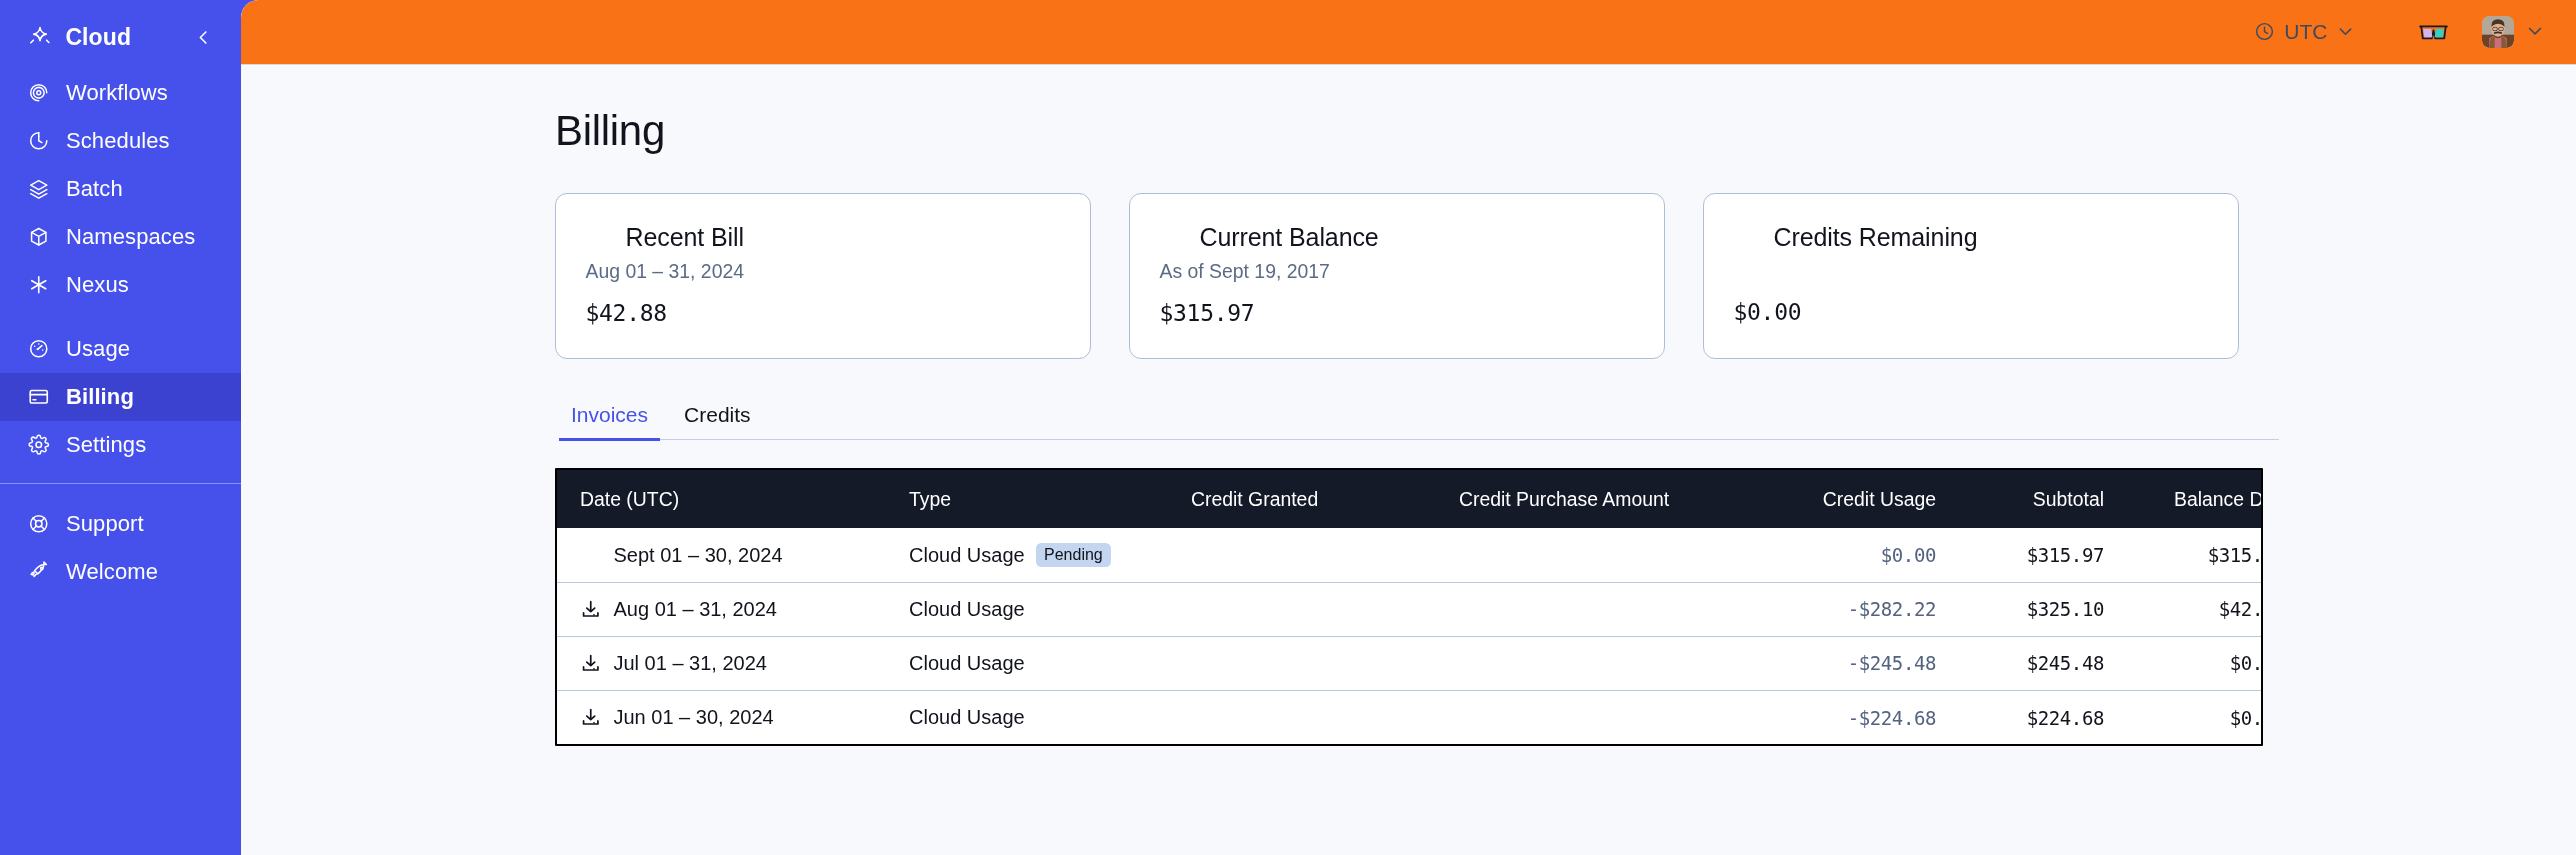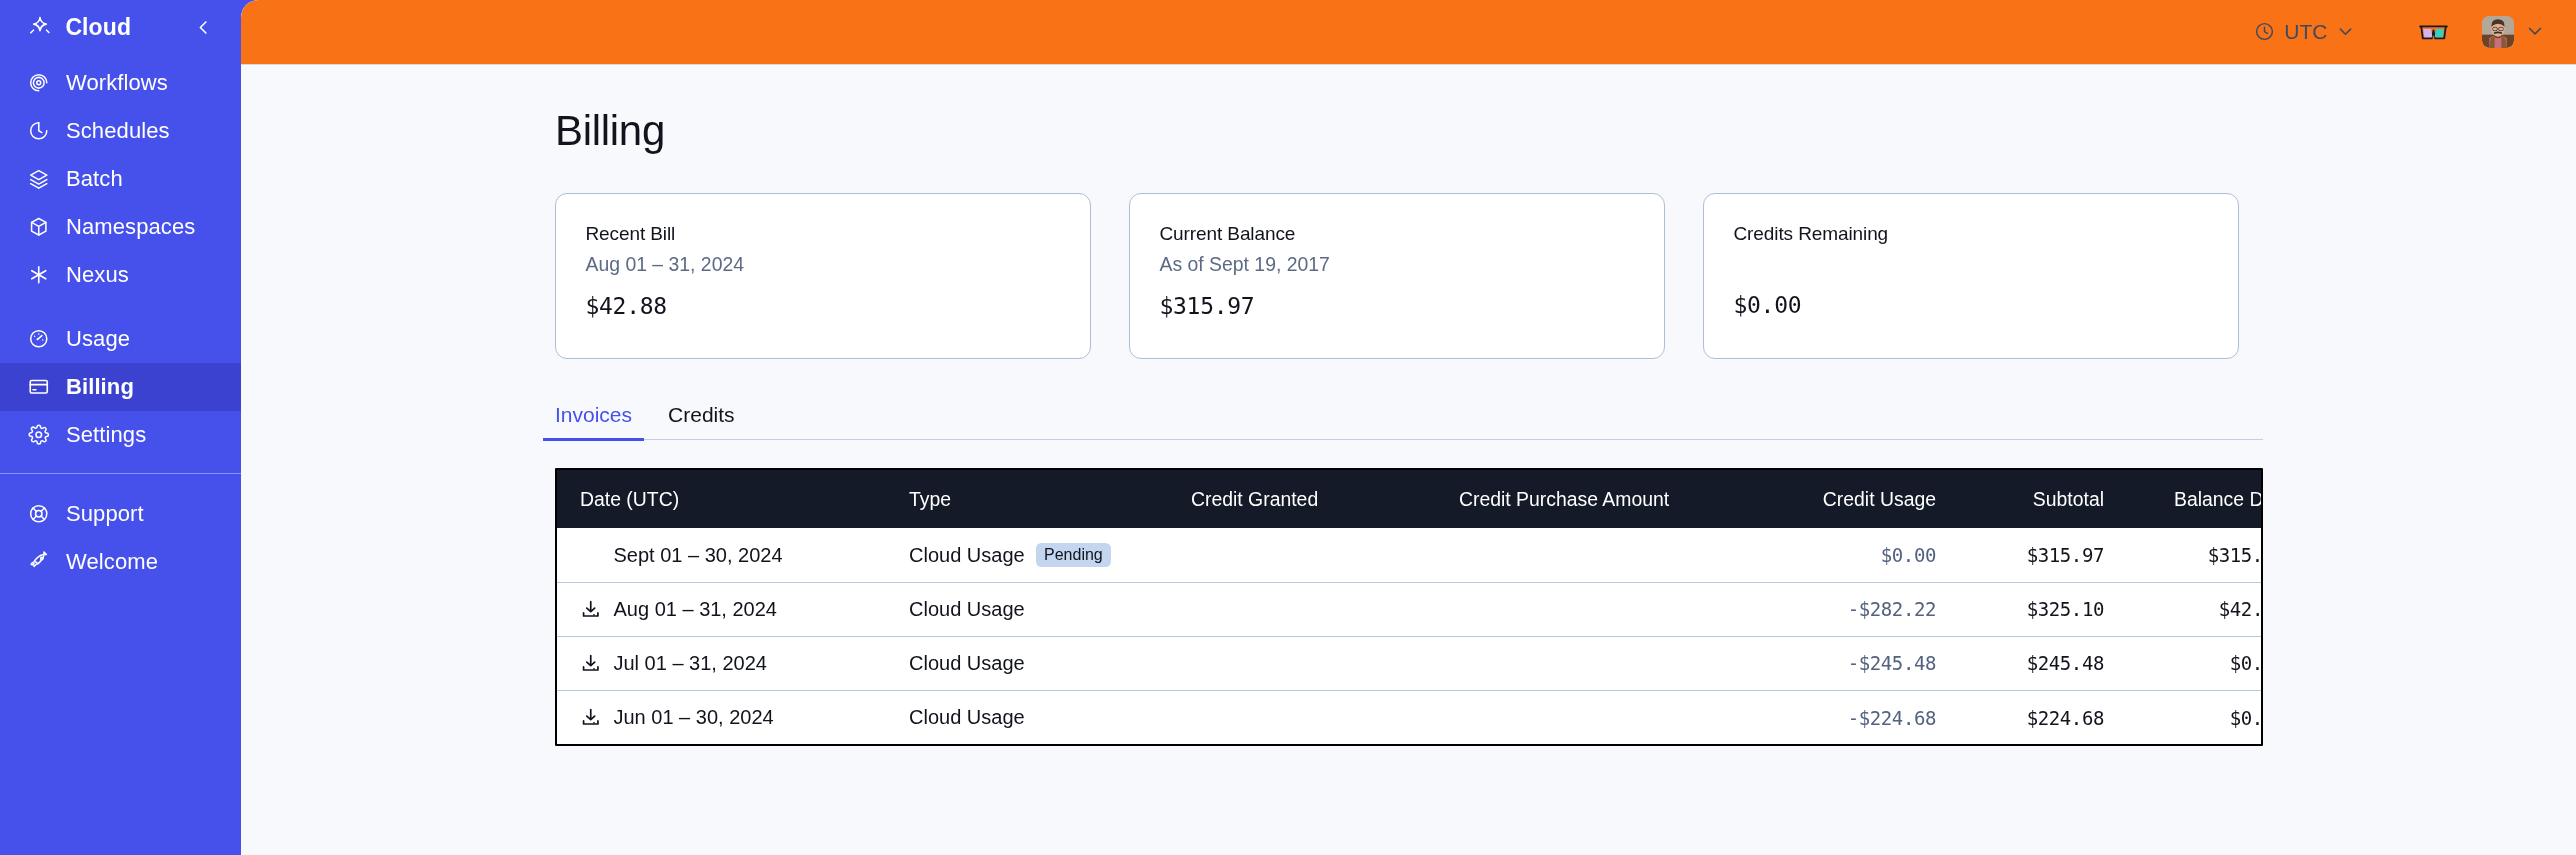--- a/index.html
+++ b/index.html
@@ -23,21 +23,21 @@
 
   
   .sidebar {
     position: absolute;
     left: 0; top: 0;
     width: 241px;
     height: 724px;
     background: #4551ea;
     display: flex;
     flex-direction: column;
-    padding-top: 2px;
+    padding-top: 12px;
   }
 
   .brand-row {
     display: flex;
     align-items: center;
     height: 50px;
     padding: 0 24px 0 28px;
     color: #ffffff;
   }
   .brand-icon { width: 28px; display: flex; align-items: center; }
@@ -149,23 +149,24 @@
   }
   .stat-card {
     width: 536px;
     height: 166px;
     background: #ffffff;
     border: 1.3px solid #aebdd6;
     border-radius: 12px;
     padding: 29px 29.5px 0 29.5px;
   }
   .stat-title {
-    font-size: 19px;
+    font-size: 25px;
     color: #11141c;
     letter-spacing: -0.1px;
+    margin-left: 40px;
   }
   .stat-sub {
     font-size: 19.4px;
     color: #5c6b85;
     margin-top: 8px;
   }
   .stat-amount {
     font-family: "DejaVu Sans Mono", monospace;
     font-size: 23px;
     color: #11141c;
@@ -174,20 +175,21 @@
   }
   .stat-card.no-sub .stat-amount { margin-top: 47px; }
 
   
   .tabs {
     margin-top: 44px;
     width: 1708px;
     border-bottom: 1.3px solid #c3cfe2;
     display: flex;
     gap: 0;
+    margin-left: 16px;
   }
   .tab {
     font-size: 21px;
     color: #11141c;
     padding: 0 12px 10.7px 12px;
     margin-left: -12px;
     margin-bottom: -1.3px;
     position: relative;
   }
   .tab + .tab { margin-left: 12px; }

